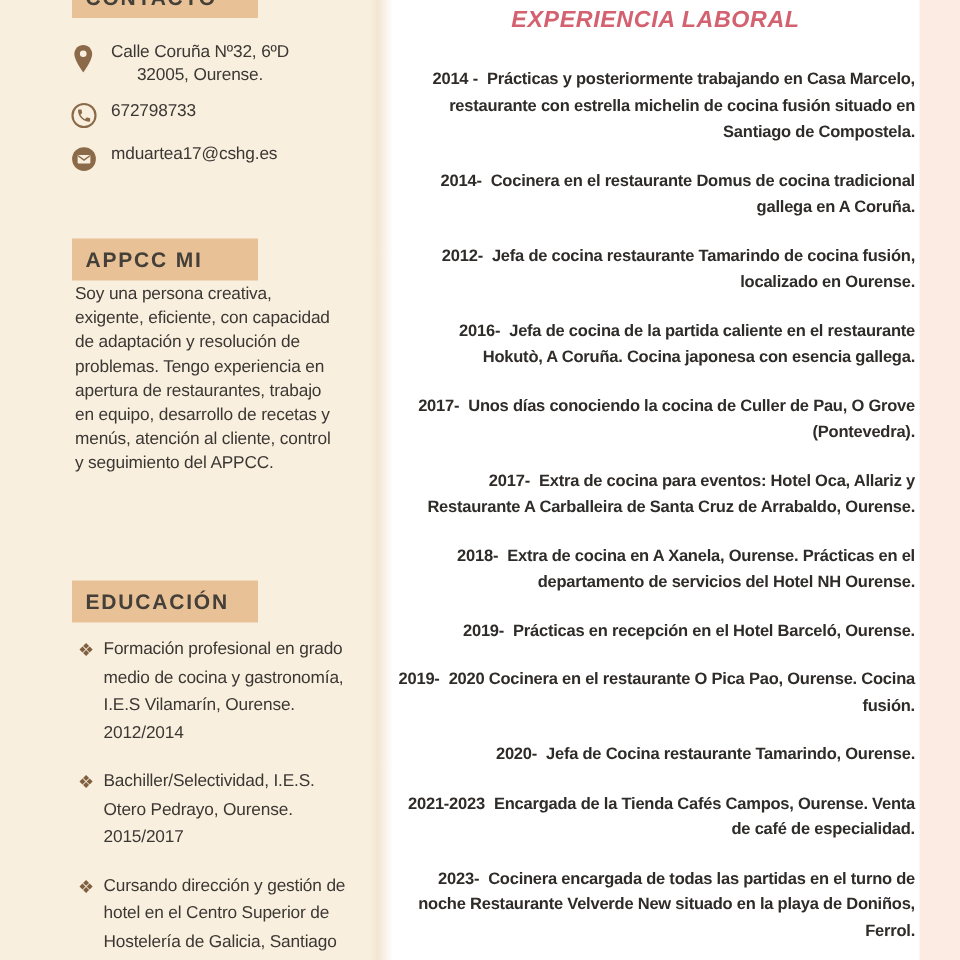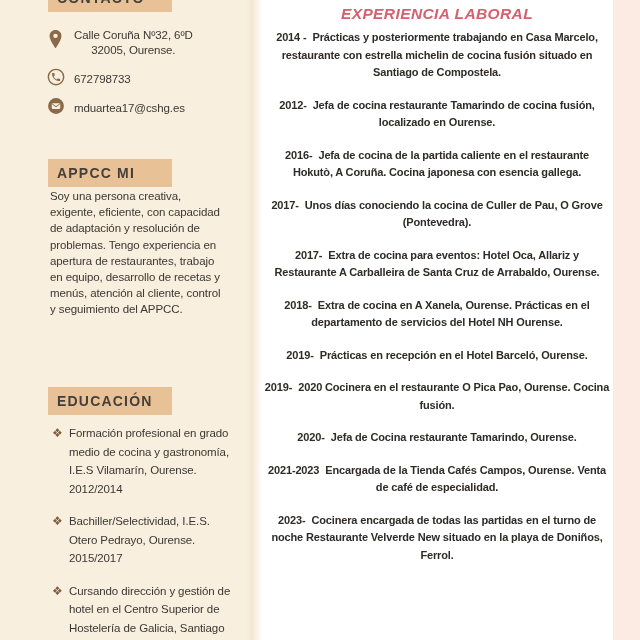--- a/index.html
+++ b/index.html
@@ -17,21 +17,21 @@
   .bar{
     position:absolute;left:48px;width:124px;height:28px;
     background:#e8c196;color:#443f38;
     font-size:14px;font-weight:700;letter-spacing:1.2px;
     display:flex;align-items:center;padding-left:9px;box-sizing:border-box;
   }
   .bar-contact{top:-16px;}
   .bar-about{top:159px;}
   .bar-education{top:387px;}
   .contact-rows{position:absolute;left:46px;top:28px;right:24px;}
-  .crow{display:flex;align-items:flex-end;margin-bottom:9px;}
+  .crow{display:flex;align-items:flex-start;margin-bottom:9px;}
   .crow-address{align-items:flex-start;}
   .cicon{flex:0 0 22px;width:22px;margin-right:6px;display:flex;justify-content:flex-start;}
   .ctext{font-size:11.5px;color:#3b3733;letter-spacing:-0.1px;line-height:15px;}
   .addr2{text-align:center;}
   .about{
     position:absolute;left:50px;top:188px;width:176px;margin:0;
     font-size:11.5px;line-height:16.2px;color:#3b3733;letter-spacing:-0.1px;
   }
   .edu{position:absolute;left:52px;top:424px;right:28px;margin:0;padding:0;list-style:none;}
   .edu li{display:flex;margin:0 0 14px 0;}
@@ -40,21 +40,21 @@
   
   .right{
     position:absolute;left:264px;width:346px;top:0;
     text-align:center;color:#2e2b28;
   }
   .exp-title{
     margin:5px 0 0 0;
     font-size:15.5px;font-style:italic;font-weight:600;
     color:#d4616f;letter-spacing:0.4px;
   }
-  .entries{margin-top:6px;}
+  .entries{margin-top:22px;text-align:right;}
   .entry{
     margin:0 0 15px 0;
     font-size:11px;font-weight:700;line-height:17.5px;
     letter-spacing:-0.15px;color:#2e2b28;
   }
   .entry:last-child{margin-top:10px;margin-bottom:0;}
   .edate{margin-right:6px;}
   
   .strip{position:absolute;right:0;top:0;bottom:0;width:27px;background:#fbebe3;}
 </style>
@@ -132,20 +132,21 @@
       </ul>
 
   </aside>
 
   <main class="right">
     <h1 class="exp-title">EXPERIENCIA LABORAL</h1>
     <div class="entries">
 
         <p class="entry"><span class="edate">2014 -</span><span class="etext">Prácticas y posteriormente trabajando en Casa Marcelo, restaurante con estrella michelin de cocina fusión situado en Santiago de Compostela.</span></p>
 
+        <p class="entry"><span class="edate">2014-</span><span class="etext">Cocinera en el restaurante Domus de cocina tradicional gallega en A Coruña.</span></p>
 
         <p class="entry"><span class="edate">2012-</span><span class="etext">Jefa de cocina restaurante Tamarindo de cocina fusión, localizado en Ourense.</span></p>
 
         <p class="entry"><span class="edate">2016-</span><span class="etext">Jefa de cocina de la partida caliente en el restaurante Hokutò, A Coruña. Cocina japonesa con esencia gallega.</span></p>
 
         <p class="entry"><span class="edate">2017-</span><span class="etext">Unos días conociendo la cocina de Culler de Pau, O Grove (Pontevedra).</span></p>
 
         <p class="entry"><span class="edate">2017-</span><span class="etext">Extra de cocina para eventos: Hotel Oca, Allariz y Restaurante A Carballeira de Santa Cruz de Arrabaldo, Ourense.</span></p>
 
         <p class="entry"><span class="edate">2018-</span><span class="etext">Extra de cocina en A Xanela, Ourense. Prácticas en el departamento de servicios del Hotel NH Ourense.</span></p>

